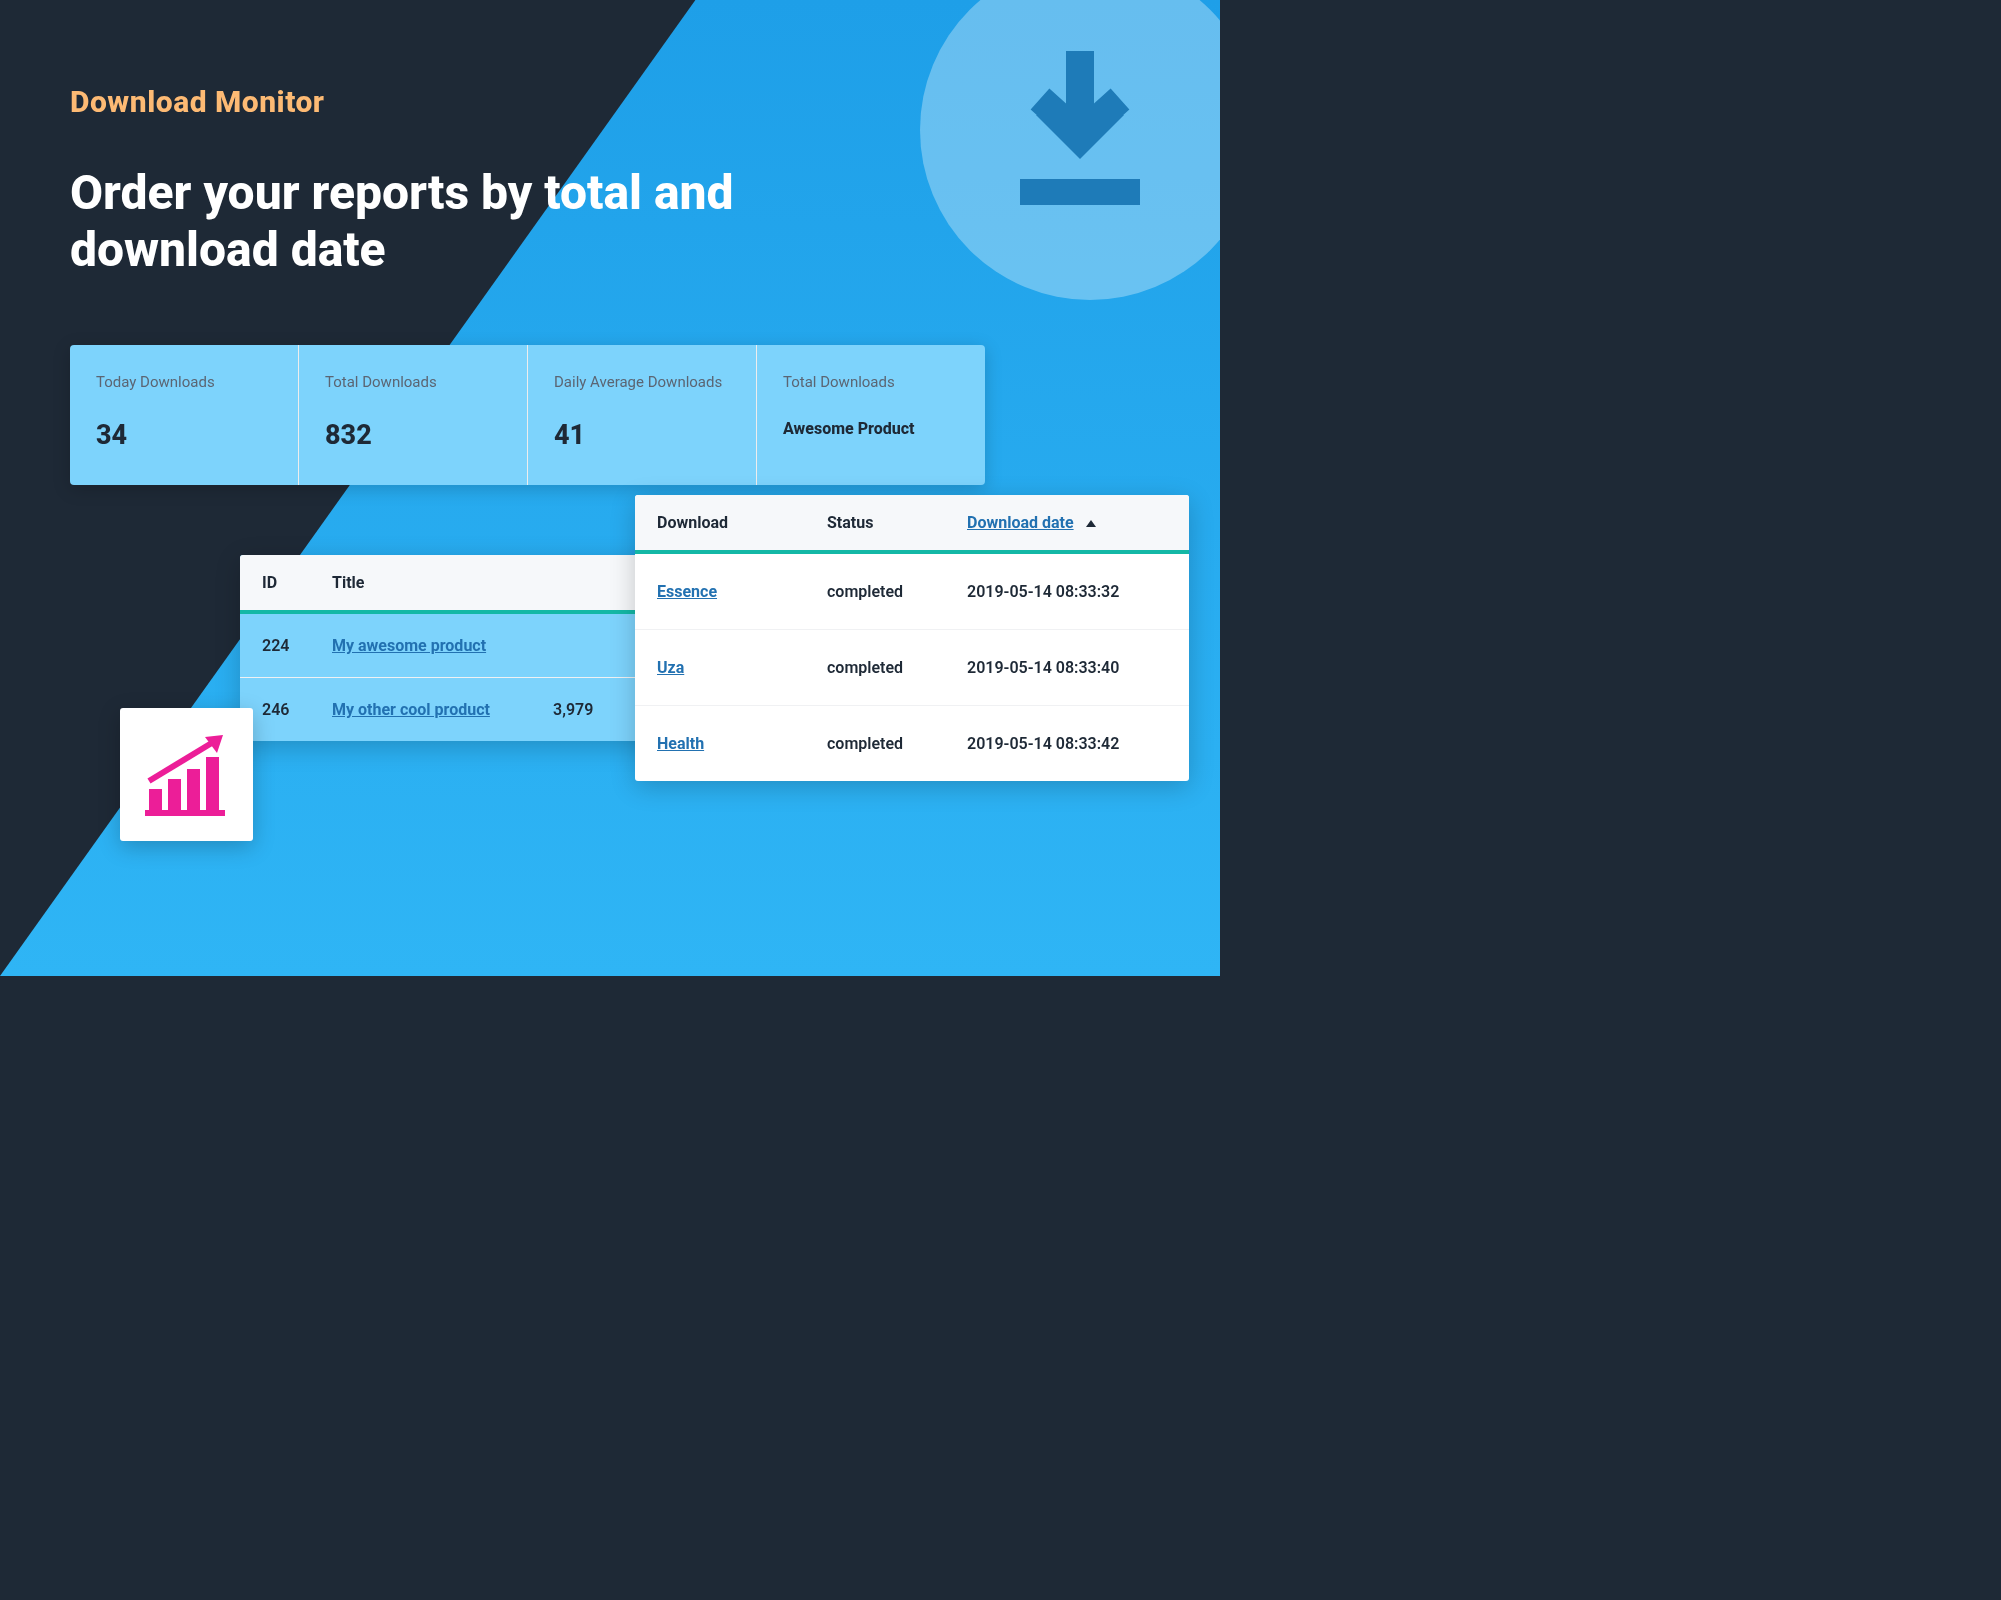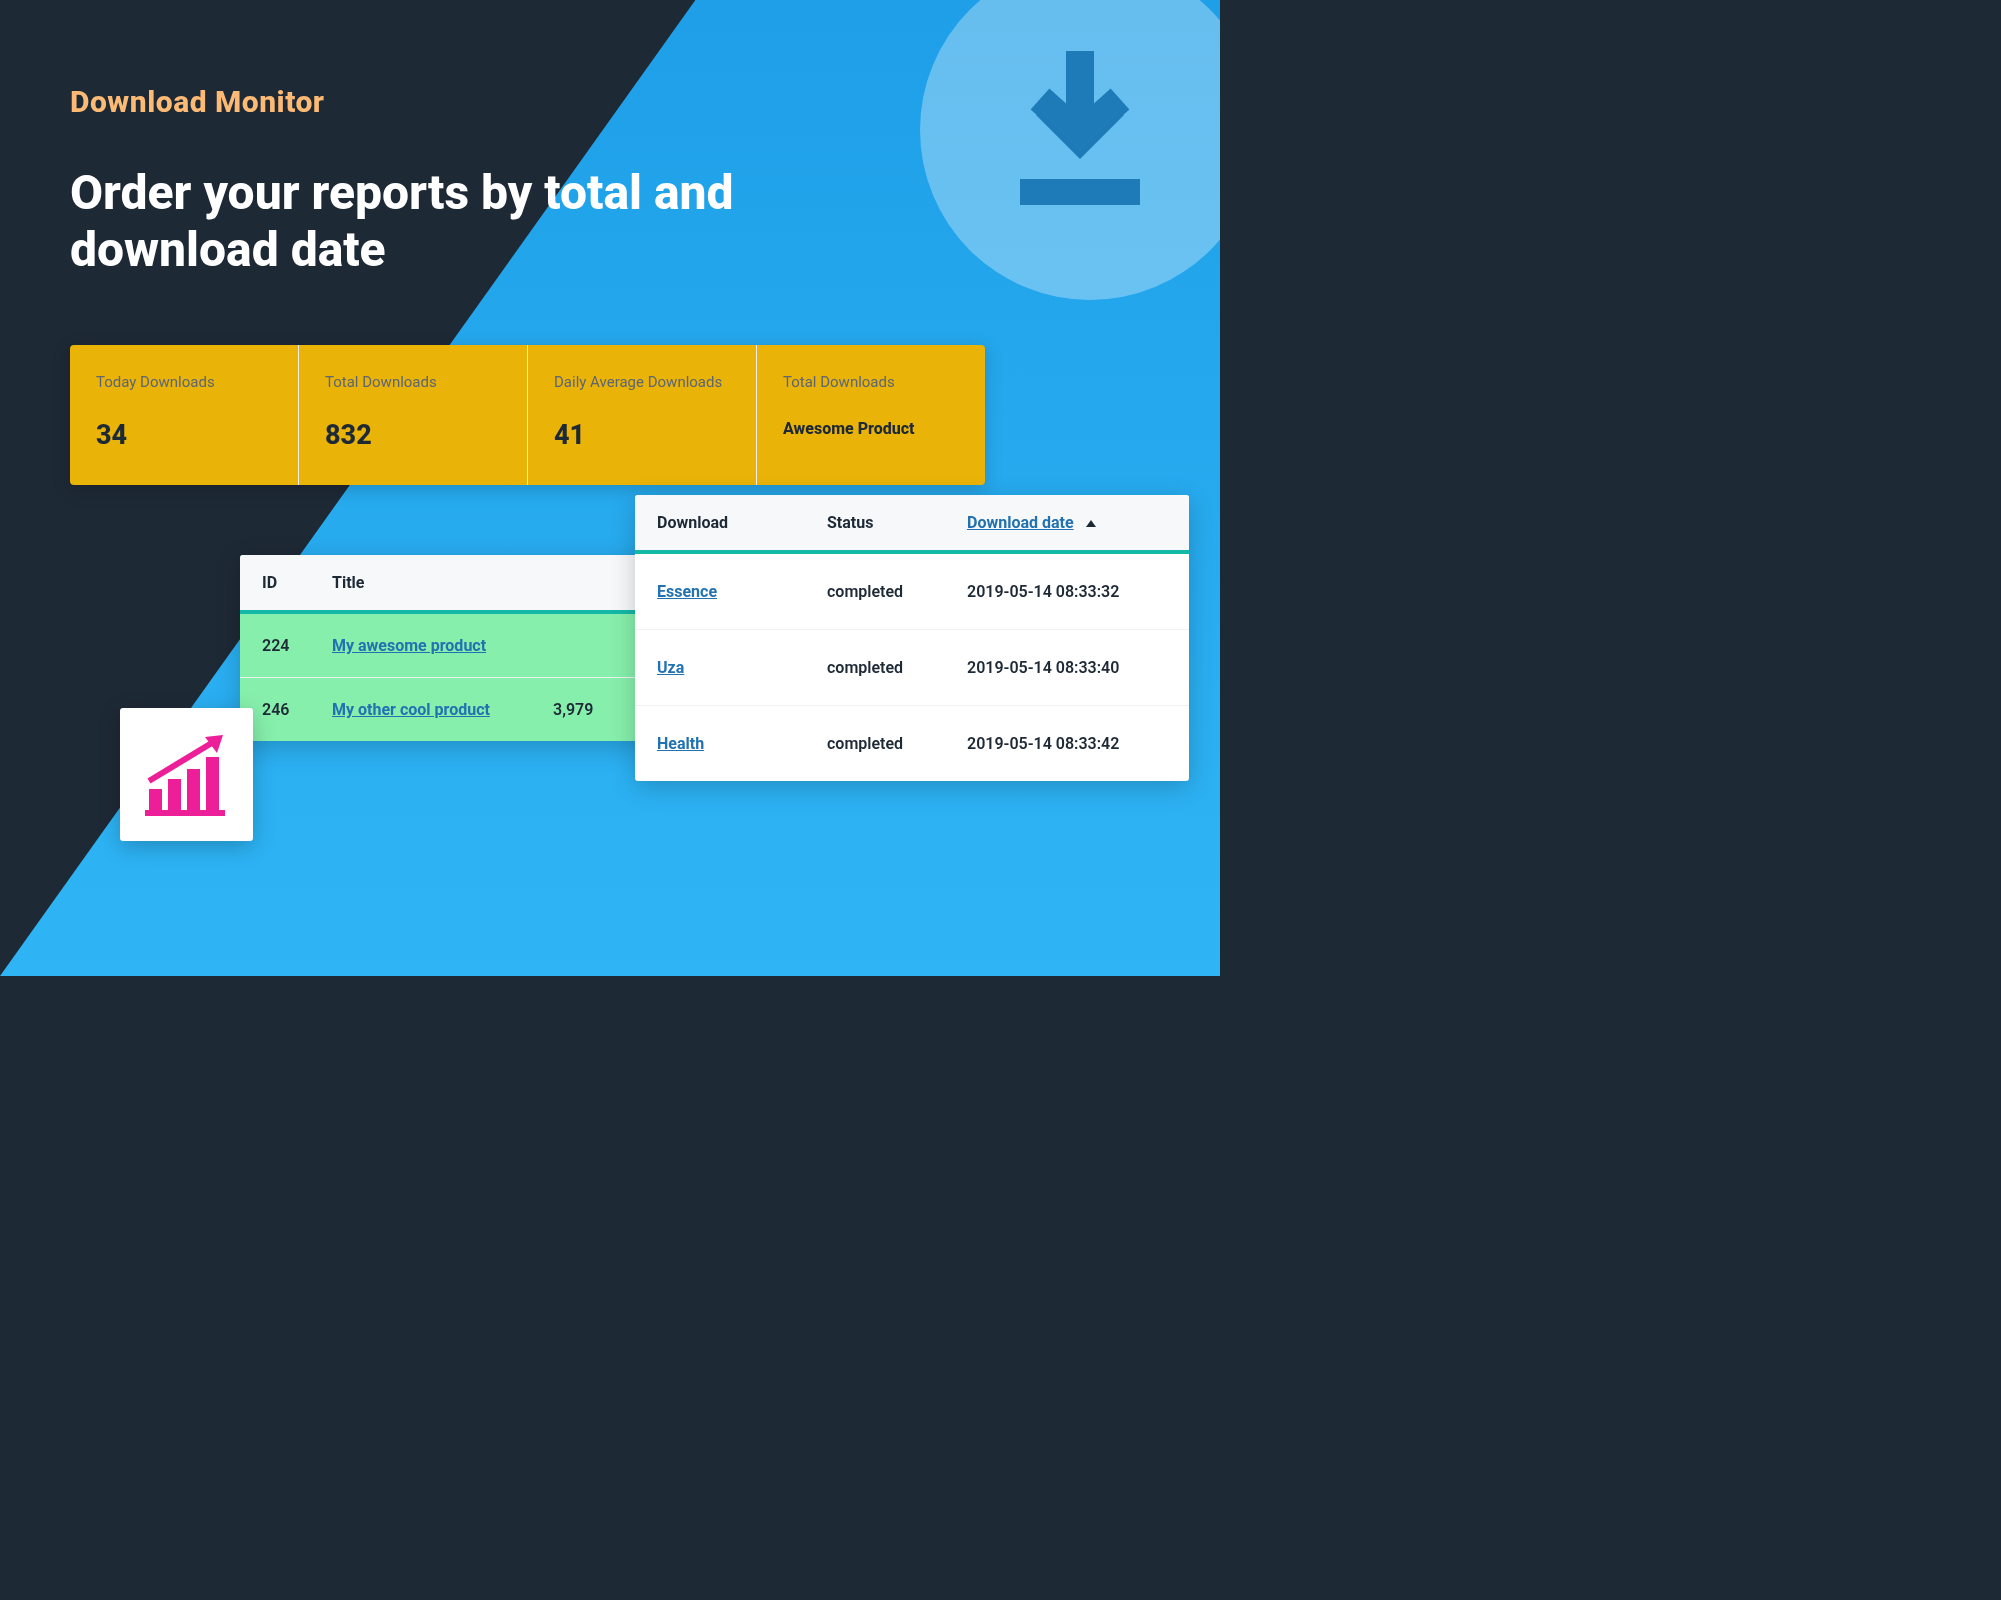--- a/index.html
+++ b/index.html
@@ -57,21 +57,21 @@
   color: #fff;
   line-height: 1.18;
   width: 780px;
 }
 
 .summary-card {
   position: absolute;
   top: 345px;
   left: 70px;
   width: 915px;
-  background: #eab308;
+  background: #7dd3fc;
   border-radius: 4px;
   display: flex;
   box-shadow: 0 4px 18px rgba(0,0,0,0.18);
 }
 
 .summary-cell {
   flex: 1;
   padding: 28px 26px 34px;
   border-right: 1px solid #ededed;
 }
@@ -110,21 +110,21 @@
   align-items: center;
   justify-content: center;
   z-index: 5;
 }
 
 .table-left {
   position: absolute;
   top: 555px;
   left: 240px;
   width: 520px;
-  background: #86efac;
+  background: #7dd3fc;
   border-radius: 3px;
   box-shadow: 0 6px 26px rgba(0,0,0,0.2);
   z-index: 3;
   overflow: hidden;
 }
 
 .table-right {
   position: absolute;
   top: 495px;
   left: 635px;

